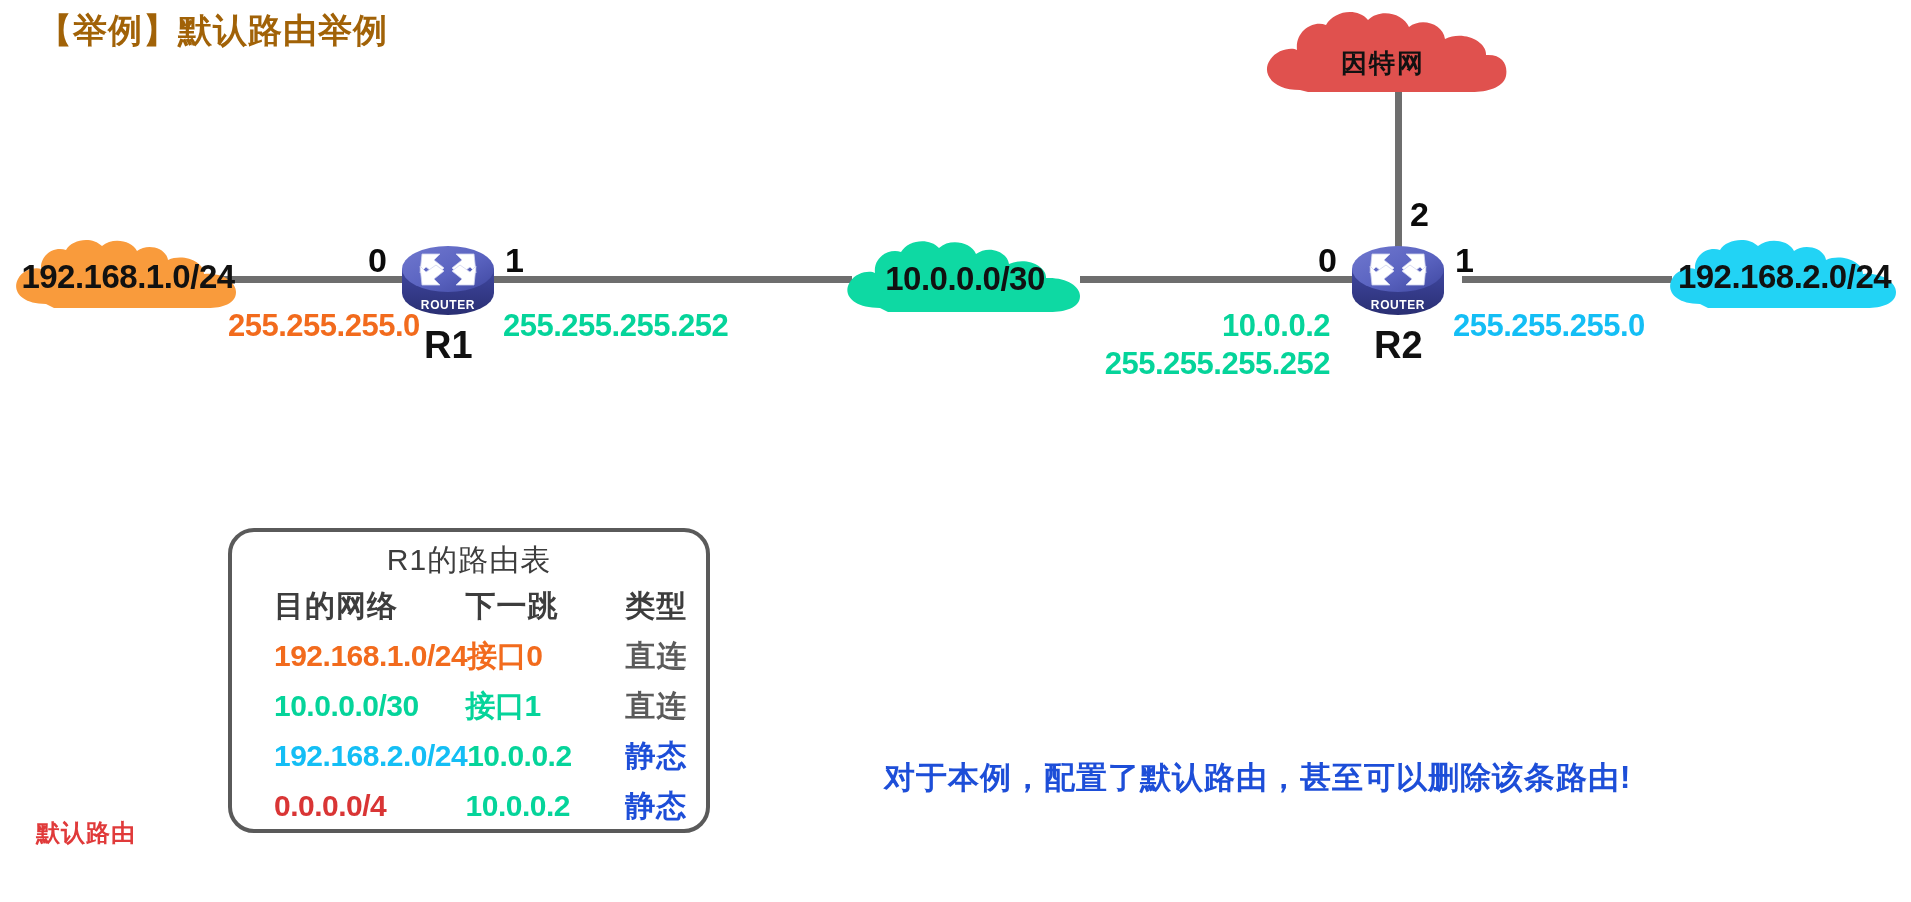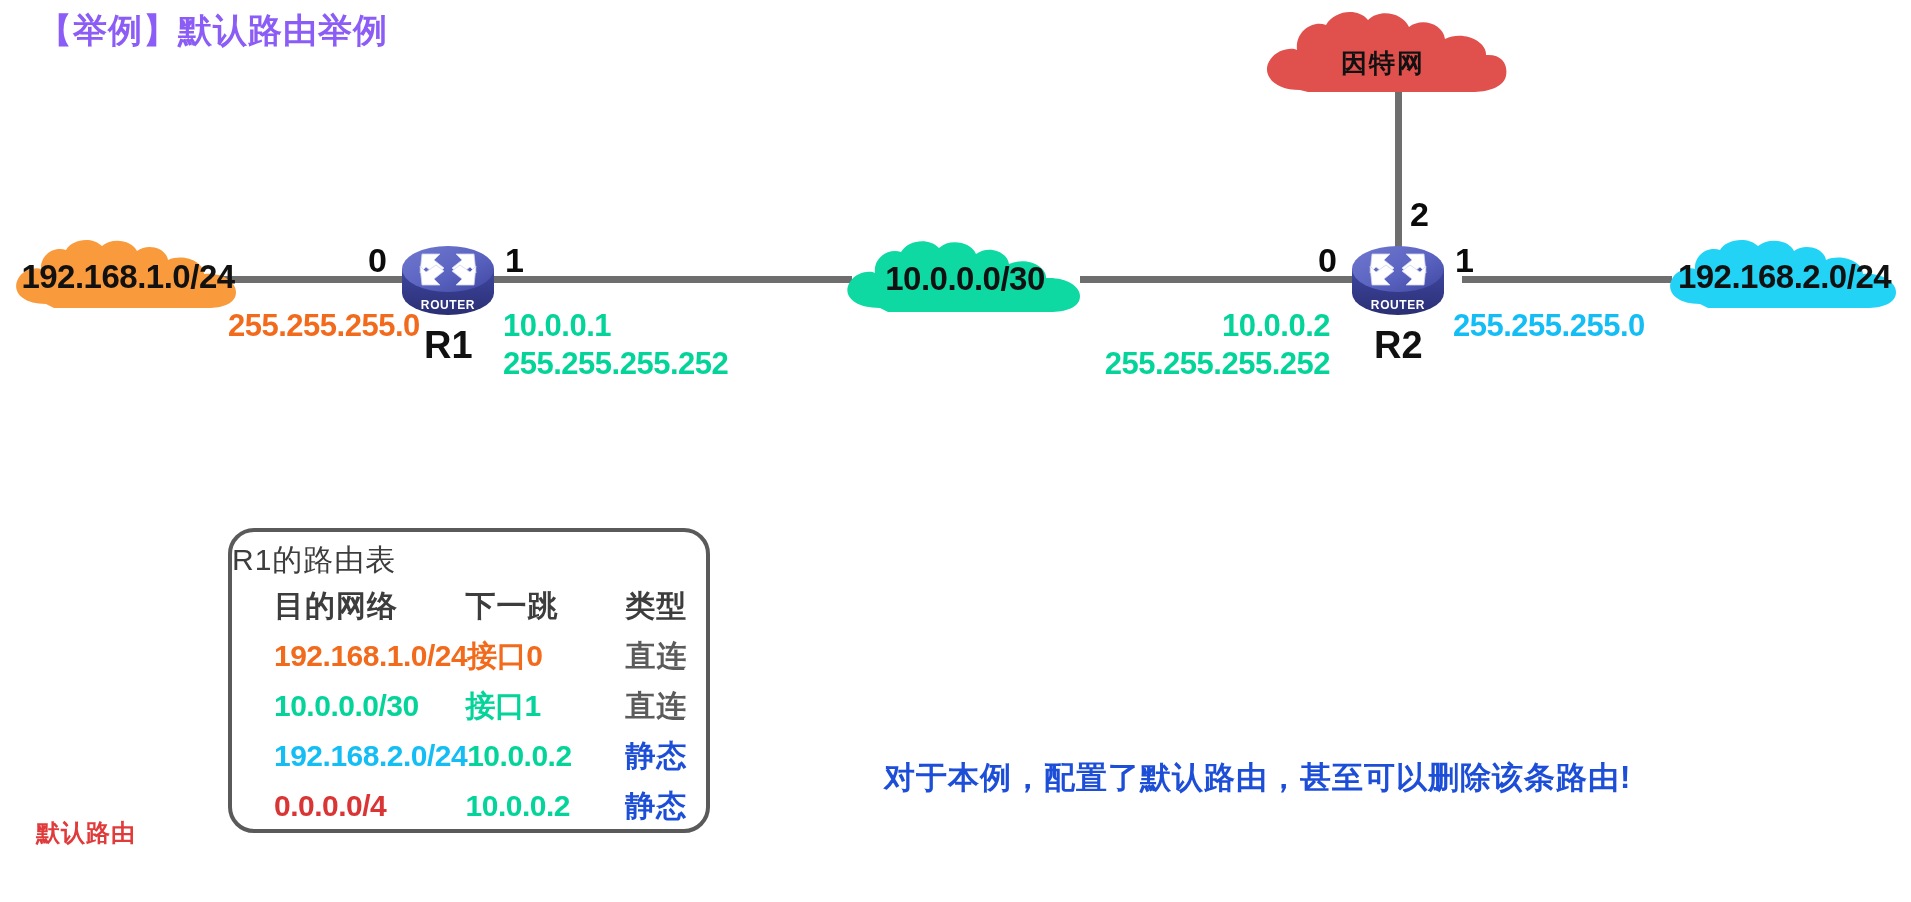--- a/index.html
+++ b/index.html
@@ -16,21 +16,21 @@
     -webkit-font-smoothing: antialiased;
   }
   .abs { position: absolute; }
 
   
   #page-title {
     left: 38px;
     top: 8px;
     font-size: 34px;
     font-weight: 700;
-    color: #8b5cf6;
+    color: #a16207;
     letter-spacing: 1px;
     white-space: nowrap;
   }
 
   
   .link-h {
     height: 7px;
     background: #6e6e6e;
   }
   .link-v {
@@ -109,21 +109,21 @@
     height: 305px;
     border: 4px solid #5a5a5a;
     border-radius: 26px;
     background: #ffffff;
     box-sizing: border-box;
   }
   #rt-title {
     position: absolute;
     left: 0; right: 0;
     top: 8px;
-    text-align: left;
+    text-align: center;
     font-size: 30px;
     font-weight: 400;
     color: #3d3d3d;
     letter-spacing: 1px;
   }
   .rt-grid {
     position: absolute;
     left: 0; right: 0;
     top: 54px;
   }
@@ -246,21 +246,20 @@
 </div>
 <div class="abs port-num" style="left:368px; top:243px;">0</div>
 <div class="abs port-num" style="left:505px; top:243px;">1</div>
 <div class="abs router-name" style="left:424px; top:326px;">R1</div>
 
 <div class="abs addr c-orange" style="left:228px; top:307px;">
   <div>255.255.255.0</div>
 </div>
 
 <div class="abs addr c-green" style="left:503px; top:307px;">
-  <div>10.0.0.1</div>
   <div>255.255.255.252</div>
 </div>
 
 <div class="router" style="left:1350px; top:241px;">
   <svg width="96" height="78" viewBox="0 0 96 78">
     <defs>
       <linearGradient id="rtopg2" x1="0" y1="0" x2="1" y2="1">
         <stop offset="0%" stop-color="#7078CF"></stop>
         <stop offset="55%" stop-color="#5A63C0"></stop>
         <stop offset="100%" stop-color="#3F47A0"></stop>

